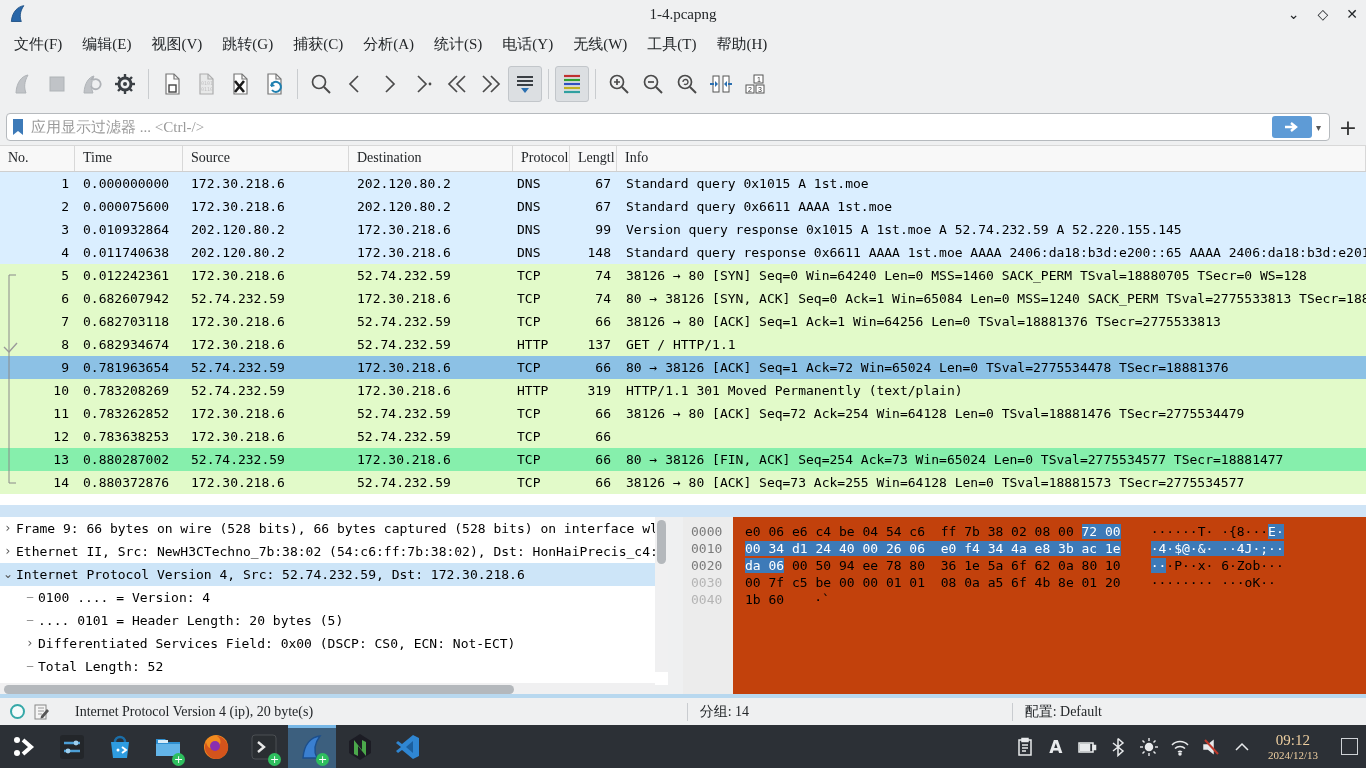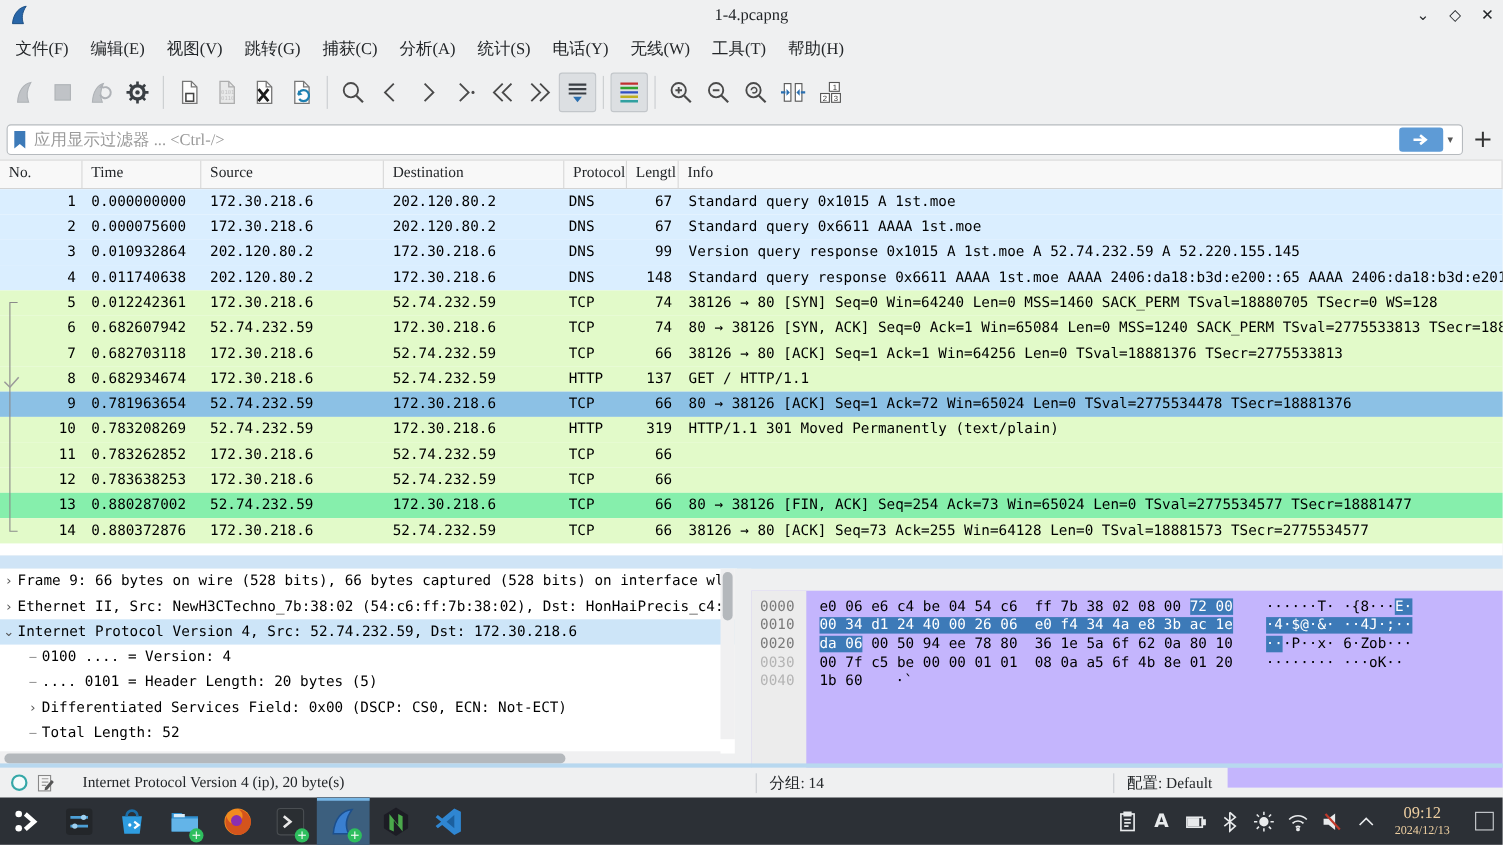--- a/index.html
+++ b/index.html
@@ -62,22 +62,22 @@
   .drow.ind1 .arrow { margin-left:22px; }
   .drow .tick { color:#888; }
   #detail-vscroll { position:absolute; left:655px; top:517px; width:13px; height:155px; background:#f0f0f1; }
   #detail-vscroll .thumb { position:absolute; left:2px; top:3px; width:9px; height:44px; background:#b4b8bc;
                            border-radius:5px; }
   #detail-hscroll { position:absolute; left:0px; top:683px; width:655px; height:13px; background:#f0f0f1; }
   #detail-hscroll .thumb { position:absolute; left:4px; top:2px; width:510px; height:9px; background:#b4b8bc;
                            border-radius:5px; }
   #pane-gap { position:absolute; left:668px; top:517px; width:15px; height:179px; background:#eff0f1; }
   
-  #hex-pane { position:absolute; left:683px; top:517px; width:683px; height:179px; background:#c4b5fd;
-              font-family:"DejaVu Sans Mono", monospace; font-size:13px; display:flex;margin-top:20px; }
+  #hex-pane { position:absolute; left:683px; top:517px; width:683px; height:179px; background:#c2410c;
+              font-family:"DejaVu Sans Mono", monospace; font-size:13px; display:flex; }
   #hex-offsets { width:50px; background:#ececec; padding-top:6px; }
   #hex-offsets div { height:17px; line-height:17px; padding-left:8px; color:#7a7a7a; }
   #hex-offsets div.dim { color:#b4b4b4; }
   #hex-body { padding:6px 0 0 12px; }
   .hexline { height:17px; line-height:17px; white-space:pre; }
   .hexline .ascii { display:inline-block; margin-left:30px; }
   .hl { background:#3d7ab8; color:#fff; }
   #strip-bottom { position:absolute; left:0; top:694px; width:1366px; height:4px; background:#b8d8ef; }
   
   #statusbar { position:absolute; left:0; top:698px; width:1116px; height:27px; background:#eff0f1;
@@ -411,20 +411,21 @@
       <div class="len">319</div>
       <div>HTTP/1.1 301 Moved Permanently  (text/plain)</div>
     </div>
     <div class="prow" style="background:#e2fac9">
       <div class="no">11</div>
       <div>0.783262852</div>
       <div>172.30.218.6</div>
       <div>52.74.232.59</div>
       <div>TCP</div>
       <div class="len">66</div>
+      <div>38126 → 80 [ACK] Seq=72 Ack=254 Win=64128 Len=0 TSval=18881476 TSecr=2775534479</div>
     </div>
     <div class="prow" style="background:#e2fac9">
       <div class="no">12</div>
       <div>0.783638253</div>
       <div>172.30.218.6</div>
       <div>52.74.232.59</div>
       <div>TCP</div>
       <div class="len">66</div>
     </div>
     <div class="prow" style="background:#86efac">

